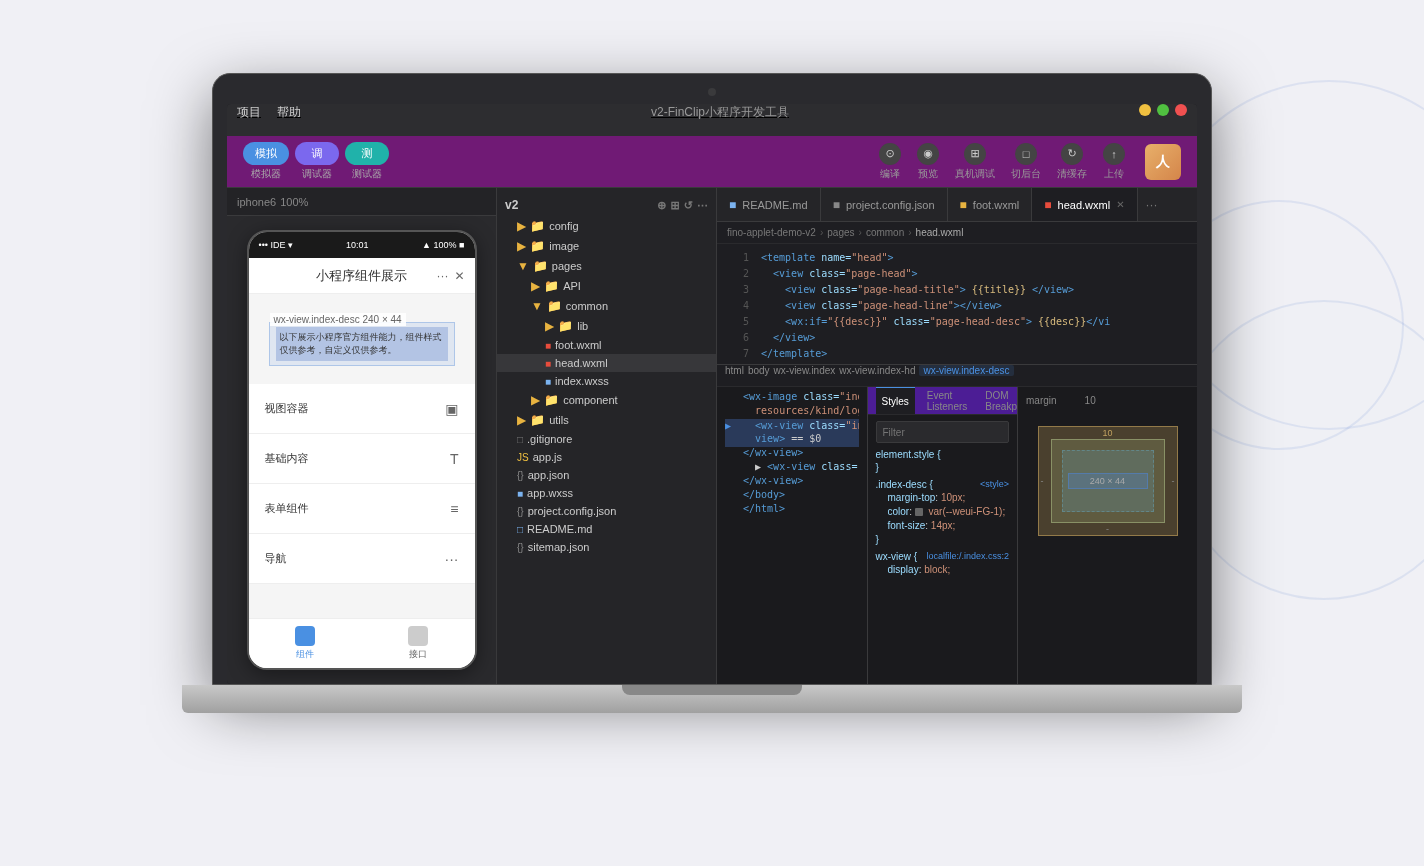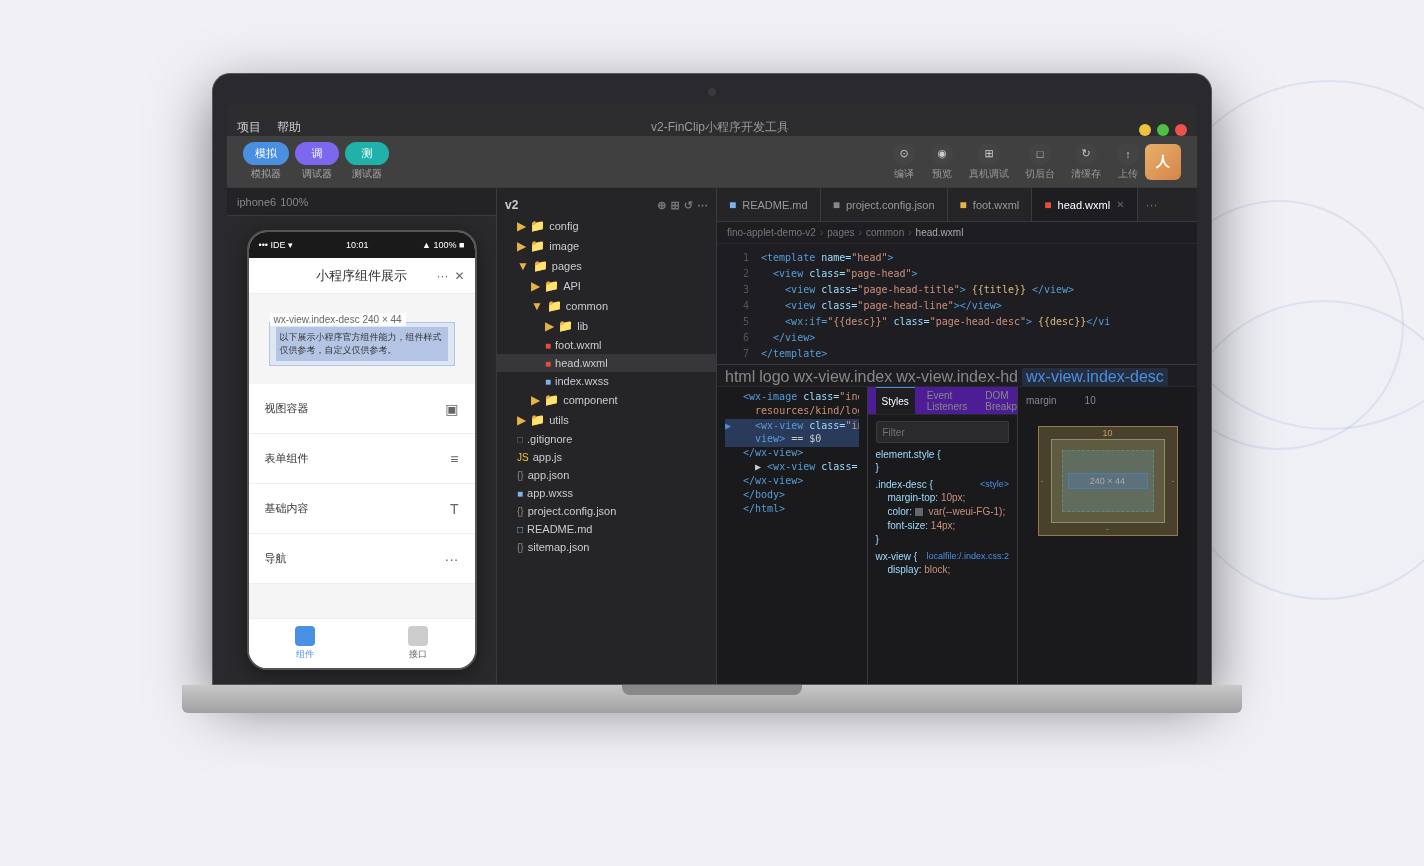--- a/index.html
+++ b/index.html
@@ -90,26 +90,27 @@
       top: 0;
       width: 180px;
       height: 10px;
       background: #888;
       border-radius: 0 0 8px 8px;
     }
 
     
     .ide-topbar {
       display: flex;
-      align-items: flex-end;
+      align-items: flex-start;
       background: #2d2d30;
       height: 32px;
       padding: 0 10px;
       gap: 16px;
       flex-shrink: 0;
+      text-decoration: underline;
     }
     .ide-menu-item {
       color: #ccc;
       font-size: 12px;
       cursor: pointer;
     }
     .ide-title {
       flex: 1;
       text-align: center;
       color: #999;
@@ -124,24 +125,24 @@
       border-radius: 50%;
     }
     .win-btn-min { background: #f0c040; }
     .win-btn-max { background: #50c040; }
     .win-btn-close { background: #f05050; }
 
     
     .ide-toolbar {
       display: flex;
       align-items: center;
-      background: #404040;
+      background: #701a75;
       height: 52px;
       padding: 0 16px;
-      gap: 6px;
+      gap: 20px;
       flex-shrink: 0;
       border-bottom: 1px solid #3a3a3c;
     }
 
     .toolbar-btn-group {
       display: flex;
       gap: 6px;
       margin-right: 8px;
     }
 
@@ -645,26 +646,26 @@
       height: 100%;
       display: flex;
       align-items: center;
       font-size: 10px;
       color: #888;
       cursor: pointer;
     }
 
     .devtools-breadcrumb {
       display: flex;
-      align-items: flex-end;
+      align-items: flex-start;
       background: #1e1e22;
       height: 22px;
       padding: 0 8px;
       gap: 4px;
-      font-size: 16px;
+      font-size: 10px;
       border-bottom: 1px solid #2a2a2d;
       flex-shrink: 0;
     }
 
     .devtools-breadcrumb-item {
       color: #888;
       cursor: pointer;
     }
 
     .devtools-breadcrumb-item-active {
@@ -981,26 +982,26 @@
                   <span class="phone-highlight-label">wx-view.index-desc  240 × 44</span>
                   <div class="phone-selected-text">以下展示小程序官方组件能力，组件样式仅供参考，自定义仅供参考。</div>
                 </div>
 
                 <div class="phone-list">
                   <div class="phone-list-item">
                     <span>视图容器</span>
                     <span class="phone-list-icon">▣</span>
                   </div>
                   <div class="phone-list-item">
+                    <span>基础内容</span>
+                    <span class="phone-list-icon">T</span>
+                  </div>
+                  <div class="phone-list-item">
                     <span>表单组件</span>
                     <span class="phone-list-icon">≡</span>
-                  </div>
-                  <div class="phone-list-item">
-                    <span>基础内容</span>
-                    <span class="phone-list-icon">T</span>
                   </div>
                   <div class="phone-list-item">
                     <span>导航</span>
                     <span class="phone-list-icon">···</span>
                   </div>
                 </div>
               </div>
 
               <div class="phone-bottomnav">
                 <div class="phone-nav-item">
@@ -1196,21 +1197,21 @@
               </div>
 
             </div>
           </div>
 
           <div class="bottom-panel">
 
 
             <div class="devtools-breadcrumb">
               <span class="devtools-breadcrumb-item">html</span>
-              <span class="devtools-breadcrumb-item">logo</span>
+              <span class="devtools-breadcrumb-item">body</span>
               <span class="devtools-breadcrumb-item">wx-view.index</span>
               <span class="devtools-breadcrumb-item">wx-view.index-hd</span>
               <span class="devtools-breadcrumb-item devtools-breadcrumb-item-active">wx-view.index-desc</span>
             </div>
 
             <div class="bottom-split">
 
               <div style="flex:1;display:flex;flex-direction:column;overflow:hidden;">
 
                 <div class="bottom-panel-code">

